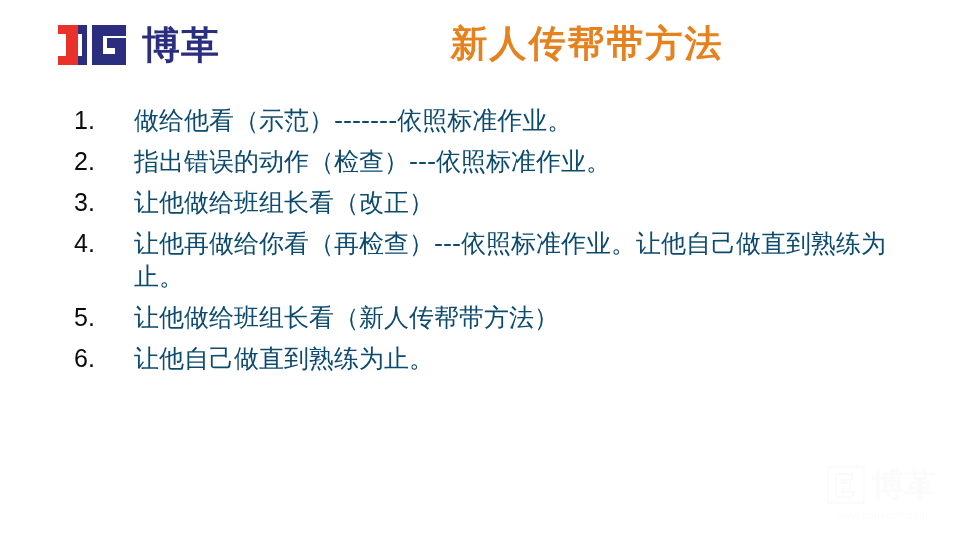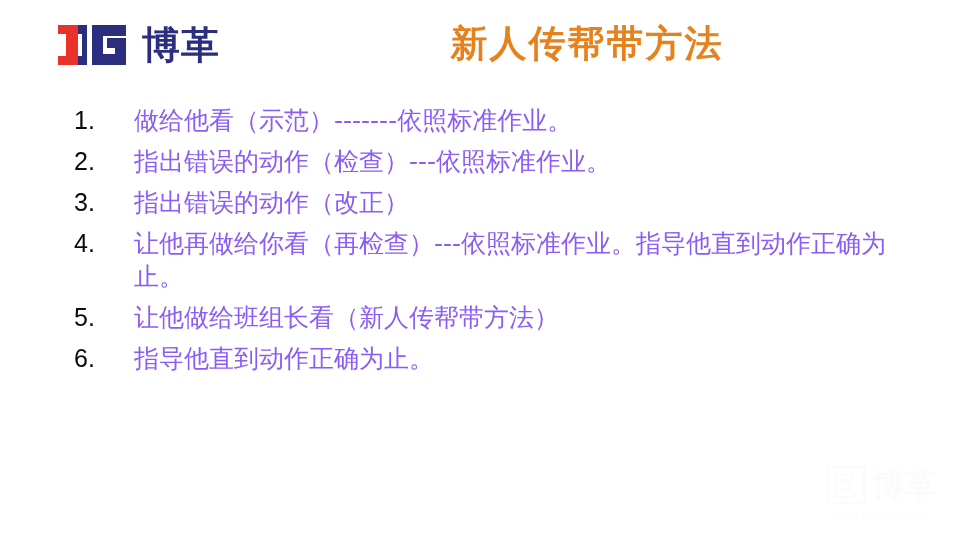--- a/index.html
+++ b/index.html
@@ -93,21 +93,21 @@
     width: 60px;
     text-align: left;
     font-size: 25px;
     line-height: 33px;
     font-family: "Liberation Sans", "DejaVu Sans", sans-serif;
     color: #0a0a0a;
   }
   .item-text {
     flex: 1 1 auto;
     white-space: pre-wrap;
-    color: #8b5cf6;
+    color: #0c4a6e;
   }
 
   
   .watermark {
     position: absolute;
     right: 14px;
     bottom: 8px;
     width: 120px;
     height: 70px;
     opacity: 1;
@@ -174,36 +174,36 @@
       <div class="item-text">做给他看（示范）-------依照标准作业。</div>
     </div>
 
     <div class="list-item">
       <div class="item-number">2.</div>
       <div class="item-text">指出错误的动作（检查）---依照标准作业。</div>
     </div>
 
     <div class="list-item">
       <div class="item-number">3.</div>
-      <div class="item-text">指出错误的动作（改正）</div>
+      <div class="item-text">让他做给班组长看（改正）</div>
     </div>
 
     <div class="list-item">
       <div class="item-number">4.</div>
-      <div class="item-text">让他再做给你看（再检查）---依照标准作业。指导他直到动作正确为止。</div>
+      <div class="item-text">让他再做给你看（再检查）---依照标准作业。让他自己做直到熟练为止。</div>
     </div>
 
     <div class="list-item">
       <div class="item-number">5.</div>
       <div class="item-text">让他做给班组长看（新人传帮带方法）</div>
     </div>
 
     <div class="list-item">
       <div class="item-number">6.</div>
-      <div class="item-text">指导他直到动作正确为止。</div>
+      <div class="item-text">让他自己做直到熟练为止。</div>
     </div>
 
   </div>
 
   <div class="watermark">
     <div class="wm-row">
       <svg class="wm-mark" viewBox="0 0 40 40">
         <rect x="2" y="2" width="36" height="36" fill="none" stroke="#fbfbfb" stroke-width="2.5"></rect>
         <path d="M10 9 H26 V15 H16 V18 H24 V24 H16 V27 H27 V32 H10 Z" fill="none" stroke="#fbfbfb" stroke-width="2"></path>
       </svg>

